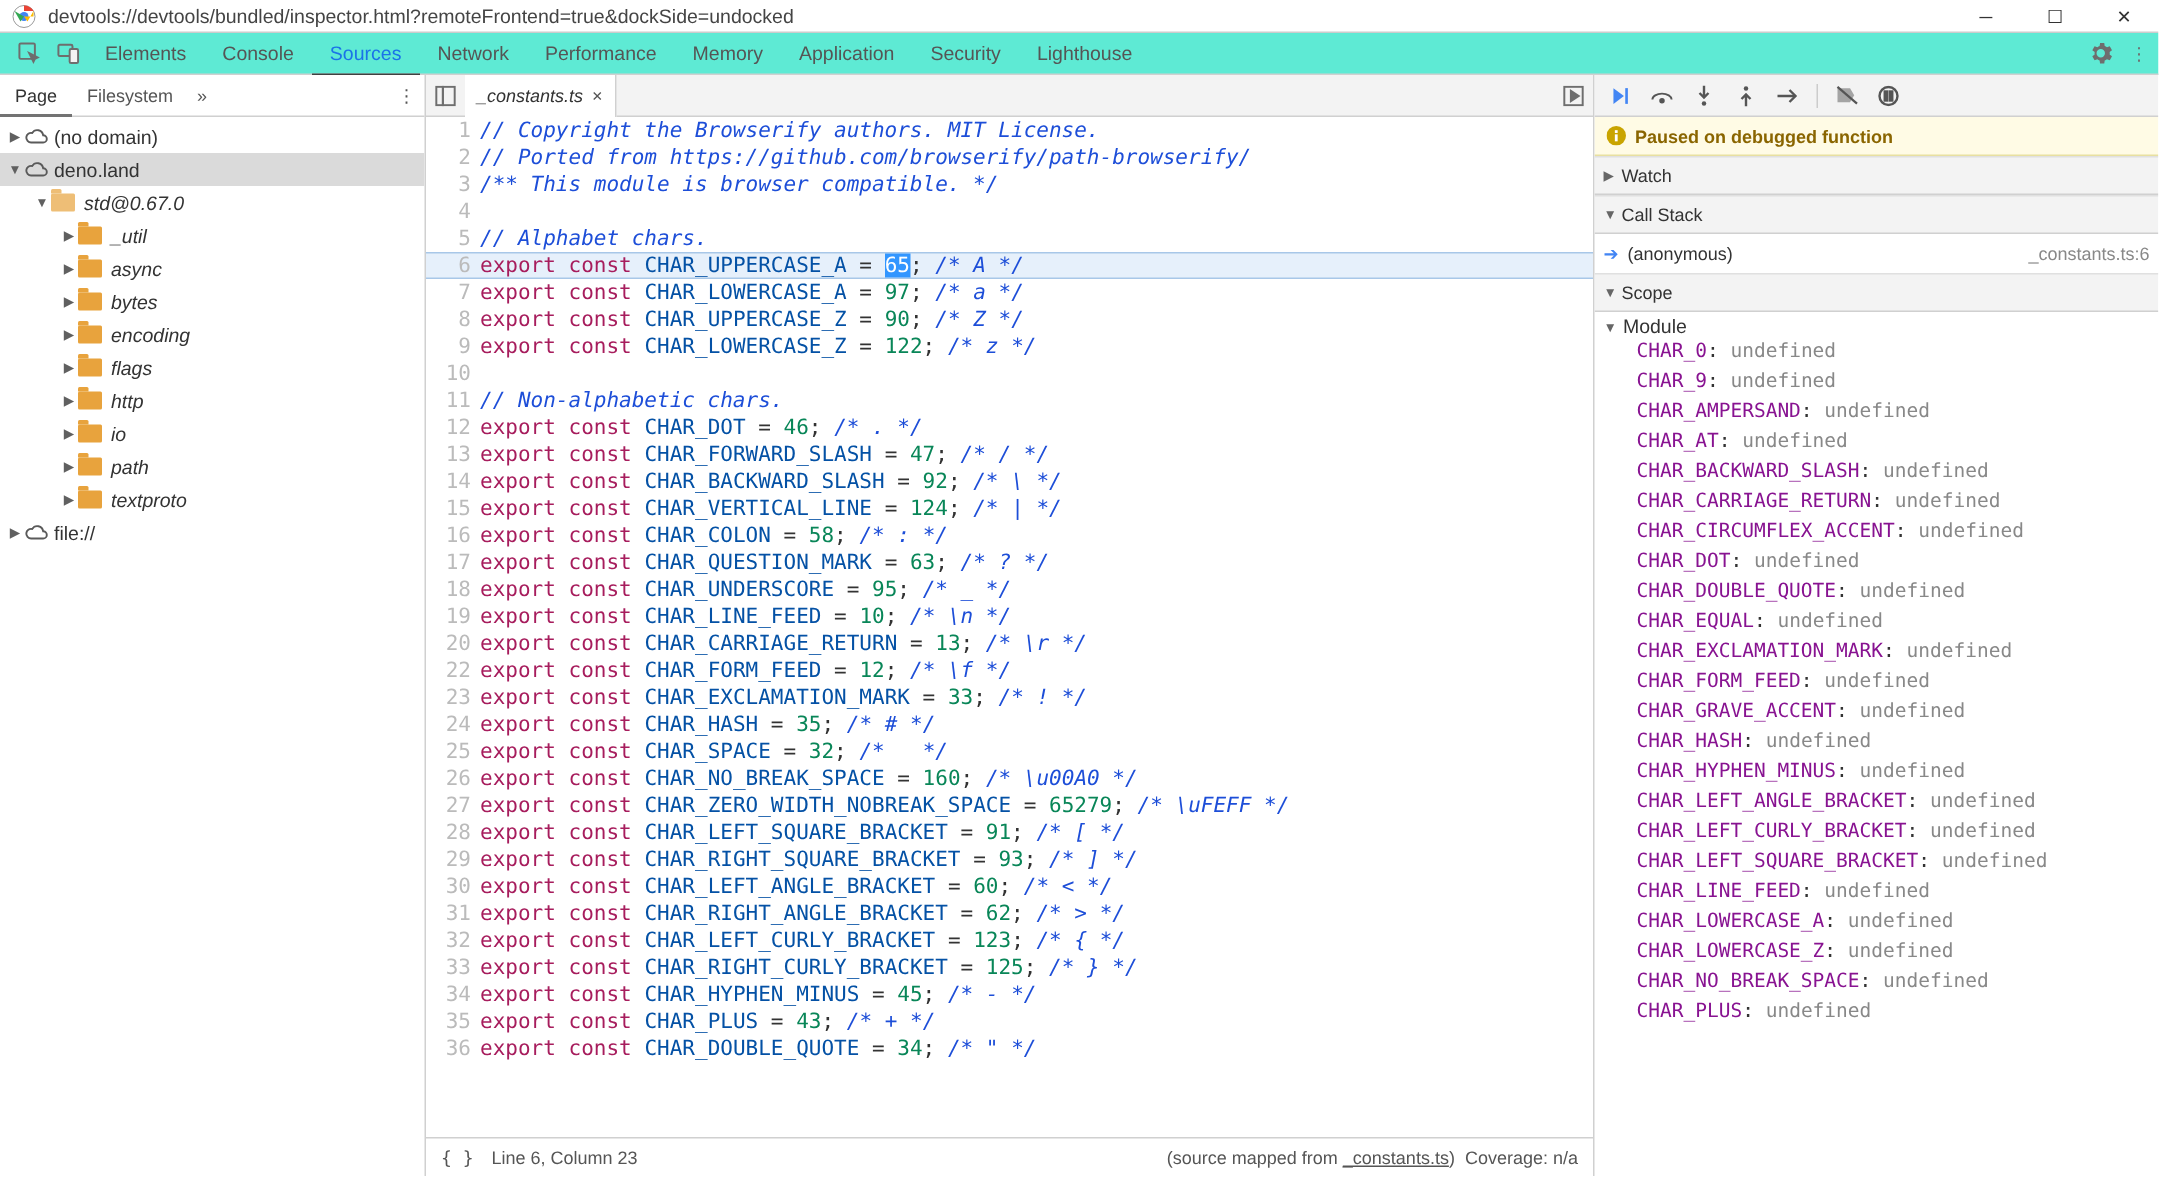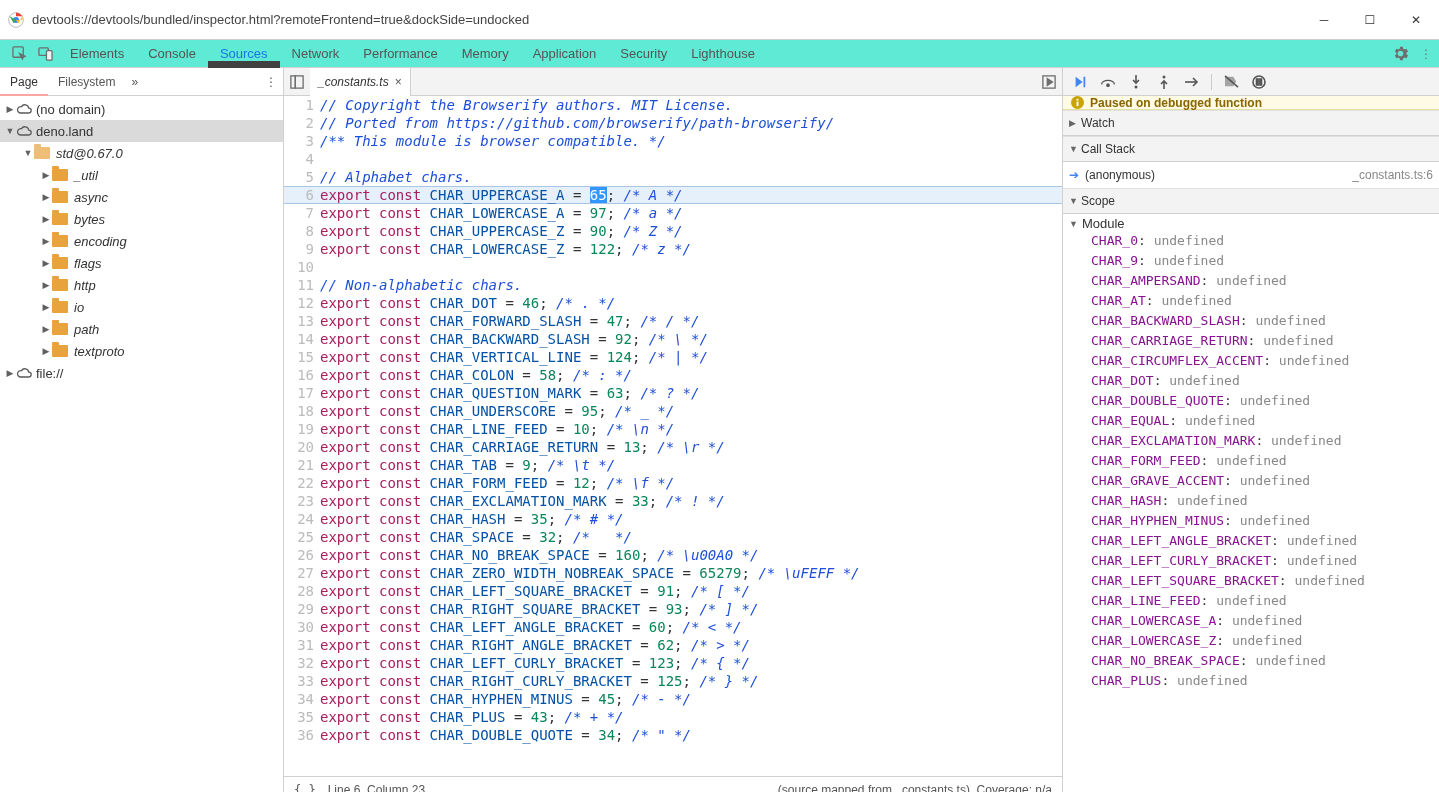--- a/index.html
+++ b/index.html
@@ -1,40 +1,40 @@
 <!DOCTYPE html>
 <html><head>
 <meta charset="utf-8">
 <style>
 * { margin:0; padding:0; box-sizing:border-box; }
 body { font-family:"Segoe UI",Arial,sans-serif; font-size:12px; color:#333; background:#fff; overflow:hidden; }
 
 
-.titlebar { height:40px; display:flex; align-items:center; border-bottom:1px solid #ccc; background:#fff; }
+.titlebar { height:22px; display:flex; align-items:center; border-bottom:1px solid #ccc; background:#fff; }
 .titlebar .chrome-icon { width:16px; height:16px; margin:0 8px; }
 .titlebar .url { flex:1; font-size:13px; color:#444; }
 .winctrl { width:46px; height:30px; display:flex; align-items:center; justify-content:center; color:#333; }
 
 
 .tabbar { height:28px; display:flex; align-items:center; border-bottom:1px solid #d0d0d0; background:#5eead4; padding-left:6px; }
 .tabbar .iconbtn { width:26px; height:26px; display:flex; align-items:center; justify-content:center; color:#6e6e6e; }
 .tabbar .tab { padding:0 12px; height:28px; line-height:28px; font-size:13px; color:#555; cursor:pointer; }
-.tabbar .tab.active { color:#1a73e8; border-bottom:7px solid #404040; }
+.tabbar .tab.active { color:#1a73e8; border-bottom:1px solid #404040; }
 .tabbar .spacer { flex:1; }
 
 
 .cols { display:flex; height:calc(792px - 30px - 28px); }
 .col-left { width:284px; border-right:1px solid #d0d0d0; display:flex; flex-direction:column; }
 .col-mid { flex:1; display:flex; flex-direction:column; min-width:0;justify-content:space-between; }
 .col-right { width:377px; border-left:1px solid #d0d0d0; display:flex; flex-direction:column; overflow:hidden; }
 
 
 .subtabs { height:28px; display:flex; align-items:center; border-bottom:1px solid #d0d0d0; position:relative; }
 .subtabs .st { padding:0 10px; height:28px; line-height:28px; font-size:12px; color:#555; }
-.subtabs .st.active { color:#333; border-bottom:2px solid #fca5a5; }
+.subtabs .st.active { color:#333; border-bottom:2px solid #737373; }
 .subtabs .more { padding:0 6px; color:#555; }
 .subtabs .dots { position:absolute; right:6px; color:#555; }
 
 .tree { overflow:auto; font-size:13px; padding-top:2px; }
 .tree-row { display:flex; align-items:center; height:22px; padding-left:4px; cursor:pointer; }
 .tree-row.sel { background:#dadada; }
 .tree-row .arrow { width:12px; color:#606060; font-size:9px; text-align:center; }
 .tree-row .cloud { color:#5a5a5a; margin-right:4px; }
 .tree-row .folder { width:16px; height:12px; background:#e8a33d; border-radius:1px; margin-right:6px; position:relative; }
 .tree-row .folder::before { content:""; position:absolute; top:-3px; left:0; width:7px; height:3px; background:#e8a33d; border-radius:1px 1px 0 0; }
@@ -63,21 +63,21 @@
 .statusbar .braces { font-family:monospace; }
 .statusbar .right { margin-left:auto; }
 .statusbar .underline { text-decoration:underline; }
 
 
 .dbgbar { height:28px; display:flex; align-items:center; border-bottom:1px solid #d0d0d0; background:#f3f3f3; gap:2px; padding:0 4px; }
 .dbgbar .btn { width:26px; height:24px; display:flex; align-items:center; justify-content:center; color:#555; }
 .dbgbar .btn.play { color:#4285f4; }
 .dbgbar .sep { width:1px; height:16px; background:#ccc; margin:0 4px; }
 
-.pausebanner { background:#fffbe5; border-bottom:1px solid #e8e0a0; height:14px; display:flex; align-items:center; padding:0 8px; gap:6px; color:#8a6500; font-weight:bold; font-size:12px; }
+.pausebanner { background:#fffbe5; border-bottom:1px solid #e8e0a0; height:26px; display:flex; align-items:center; padding:0 8px; gap:6px; color:#8a6500; font-weight:bold; font-size:12px; }
 
 .sect-head { height:26px; display:flex; align-items:center; border-bottom:1px solid #d0d0d0; border-top:1px solid #e0e0e0; padding:0 6px; font-size:12px; color:#333; background:#f3f3f3; }
 .sect-head .tw { width:12px; font-size:9px; color:#666; }
 
 .callrow { height:26px; display:flex; align-items:center; padding:0 6px; font-size:12px; color:#333; }
 .callrow .marker { color:#4285f4; margin-right:6px; }
 .callrow .loc { margin-left:auto; color:#888; }
 
 .scope-body { padding:2px 6px; overflow:auto; font-size:13px; font-family:Consolas,Menlo,monospace; }
 .scope-body .grp { display:flex; align-items:center; gap:4px; color:#333; font-family:"Segoe UI",Arial,sans-serif; }
@@ -325,24 +325,20 @@
         </div>
         <div class="code-row">
           <div class="gutter">19</div>
           <div class="code"><span class="c-kw">export</span> <span class="c-kw">const</span> <span class="c-id">CHAR_LINE_FEED</span> <span class="c-op">=</span> <span class="c-nm">10</span><span class="c-op">;</span> <span class="c-cm">/* \n */</span></div>
         </div>
         <div class="code-row">
           <div class="gutter">20</div>
           <div class="code"><span class="c-kw">export</span> <span class="c-kw">const</span> <span class="c-id">CHAR_CARRIAGE_RETURN</span> <span class="c-op">=</span> <span class="c-nm">13</span><span class="c-op">;</span> <span class="c-cm">/* \r */</span></div>
         </div>
         <div class="code-row">
-          <div class="gutter">21</div>
-          <div class="code"><span class="c-kw">export</span> <span class="c-kw">const</span> <span class="c-id">CHAR_TAB</span> <span class="c-op">=</span> <span class="c-nm">9</span><span class="c-op">;</span> <span class="c-cm">/* \t */</span></div>
-        </div>
-        <div class="code-row">
           <div class="gutter">22</div>
           <div class="code"><span class="c-kw">export</span> <span class="c-kw">const</span> <span class="c-id">CHAR_FORM_FEED</span> <span class="c-op">=</span> <span class="c-nm">12</span><span class="c-op">;</span> <span class="c-cm">/* \f */</span></div>
         </div>
         <div class="code-row">
           <div class="gutter">23</div>
           <div class="code"><span class="c-kw">export</span> <span class="c-kw">const</span> <span class="c-id">CHAR_EXCLAMATION_MARK</span> <span class="c-op">=</span> <span class="c-nm">33</span><span class="c-op">;</span> <span class="c-cm">/* ! */</span></div>
         </div>
         <div class="code-row">
           <div class="gutter">24</div>
           <div class="code"><span class="c-kw">export</span> <span class="c-kw">const</span> <span class="c-id">CHAR_HASH</span> <span class="c-op">=</span> <span class="c-nm">35</span><span class="c-op">;</span> <span class="c-cm">/* # */</span></div>

